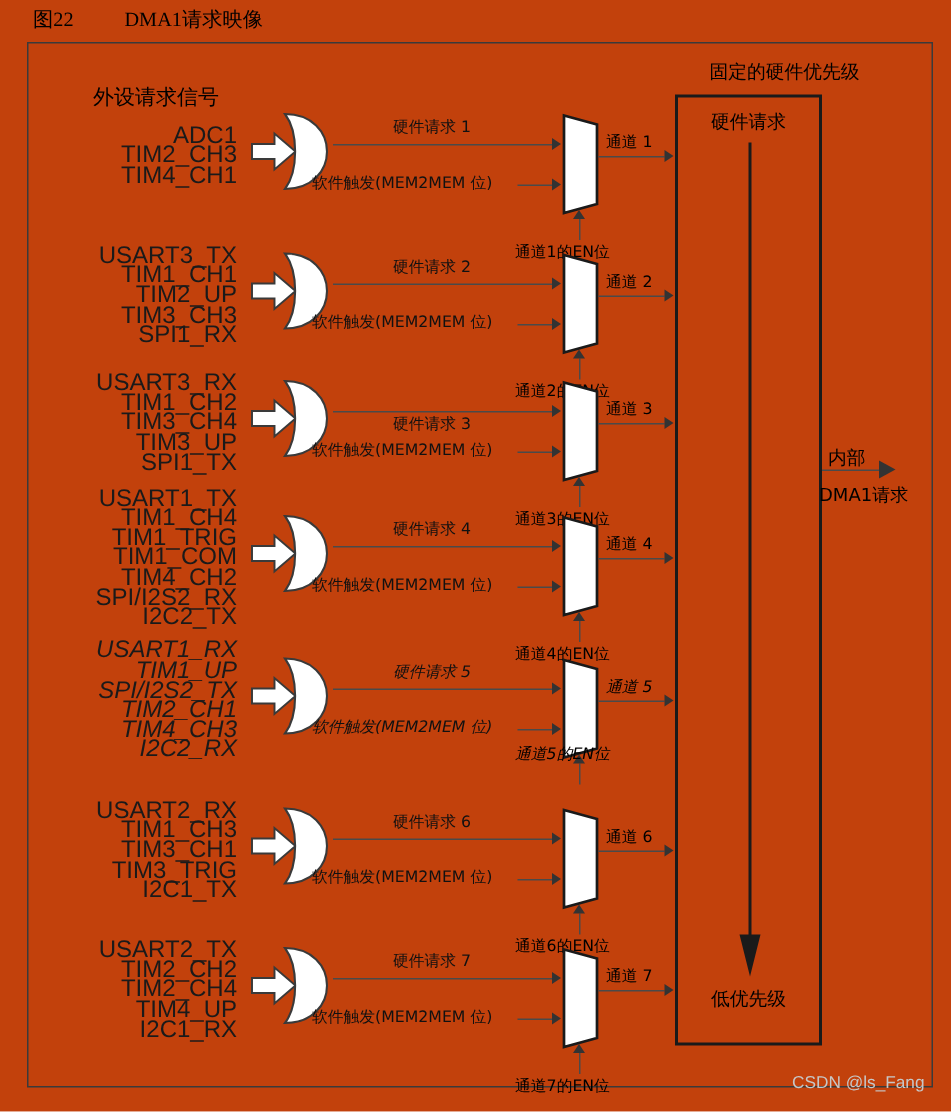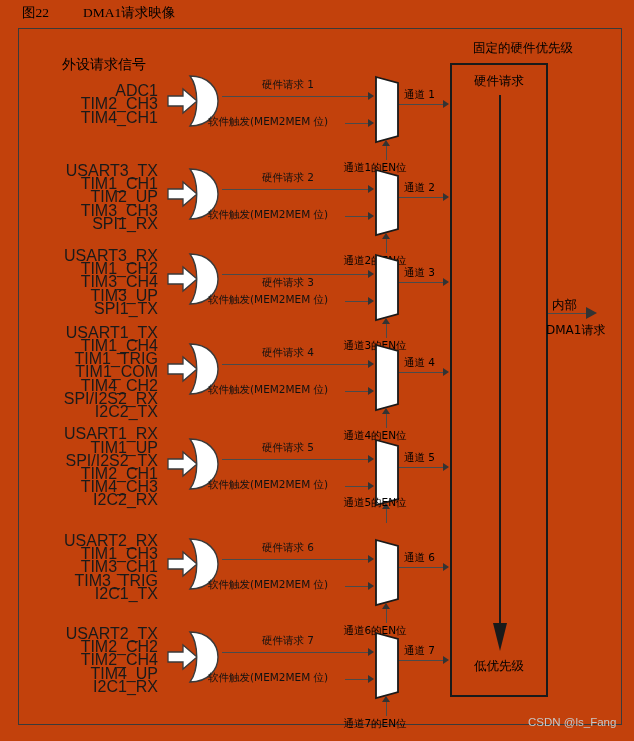--- a/index.html
+++ b/index.html
@@ -276,21 +276,21 @@
         <svg class="abs" width="24" height="67" viewBox="0 0 24 67" style="left: 375px; top: 344px;">
           <polygon points="1,1 23,7 23,60 1,66" fill="#ffffff" stroke="#1a1a1a" stroke-width="1.8"></polygon>
         </svg>
         <div class="abs hline" style="left: 399px; top: 372px; width: 44px;"></div>
         <div class="abs arrowhead-r" style="left: 443px; top: 368px;"></div>
         <div class="abs ch-label" style="left: 404px; top: 356px;">通道 4</div>
         <div class="abs vline" style="left: 386px; top: 414px; height: 14px;"></div>
         <div class="abs arrowhead-u" style="left: 382px; top: 408px;"></div>
         <div class="abs en-label" style="left: 295px; width: 160px; top: 429px;">通道4的EN位</div>
       </div>
-      <div class="abs" style="left: 0px; top: 0px; width: 634px; height: 719px; pointer-events: none;">
+      <div class="abs" style="left: 0px; top: 0px; width: 634px; height: 719px; pointer-events: none; font-style: italic;">
         <div class="abs sig" style="left: 40px; width: 118px; top: 427.4px;"><div>USART1_RX</div><div>TIM1_UP</div><div>SPI/I2S2_TX</div><div>TIM2_CH1</div><div>TIM4_CH3</div><div>I2C2_RX</div></div>
         <svg class="abs" width="60" height="64" viewBox="0 0 60 64" style="left: 168px; top: 437px;">
           <polygon points="0,22 15,22 15,15 29,27 15,39 15,32 0,32" fill="#ffffff" stroke="#3a3a3a" stroke-width="1.3"></polygon>
           <path d="M22,2 C31,14 31,40 22,52 C40,52 50,40 50,27 C50,14 40,2 22,2 Z" fill="#ffffff" stroke="#3a3a3a" stroke-width="1.4"></path>
         </svg>
         <div class="abs hline" style="left: 222px; top: 459px; width: 146px;"></div>
         <div class="abs arrowhead-r" style="left: 368px; top: 455px;"></div>
         <div class="abs wire-label wire-label-cn" style="left: 262px; top: 441px;">硬件请求 5</div>
         <div class="abs wire-label wire-label-cn" style="left: 208px; top: 478px;">软件触发(MEM2MEM 位)</div>
         <div class="abs hline" style="left: 345px; top: 486px; width: 23px;"></div>

